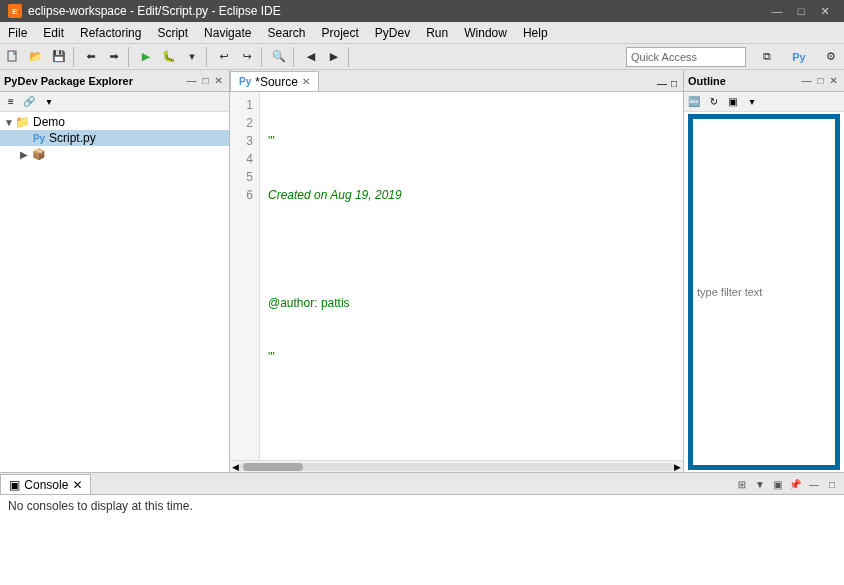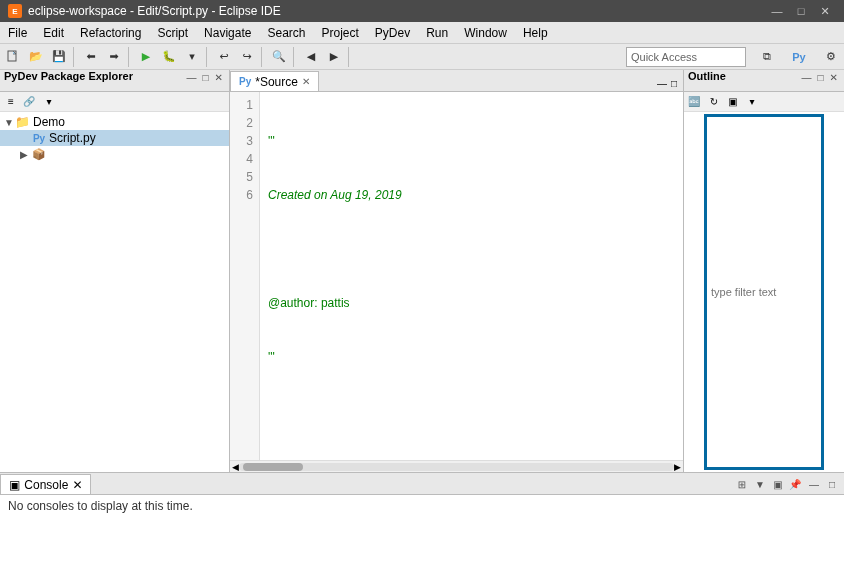--- a/index.html
+++ b/index.html
@@ -75,20 +75,21 @@
       border-right: 1px solid #bbb;
       display: flex;
       flex-direction: column;
       background: white;
     }
     .panel-header {
       background: #e8e8e8;
       border-bottom: 1px solid #bbb;
       height: 22px;
       display: flex;
+      align-items: center;
       padding: 0 4px;
       gap: 4px;
     }
     .panel-header-title { font-size: 11px; font-weight: bold; flex: 1; }
     .panel-header-icon { font-size: 10px; color: #555; cursor: pointer; padding: 2px; }
 
     .pkg-toolbar {
       background: #f0f0f0;
       border-bottom: 1px solid #ddd;
       height: 20px;
@@ -194,23 +195,23 @@
       background: #f0f0f0;
       border-bottom: 1px solid #ddd;
       height: 20px;
       display: flex;
       align-items: center;
       padding: 0 2px;
       gap: 1px;
     }
     .outline-filter {
       flex: 1;
-      margin: 2px 20px;
+      margin: 2px 4px;
       padding: 1px 4px;
-      border: 3px solid #0369a1;
+      border: 5px solid #0369a1;
       font-size: 11px;
       color: #999;
       background: white;
     }
 
     
     #bottom-panel {
       height: 120px;
       border-top: 1px solid #bbb;
       background: white;

